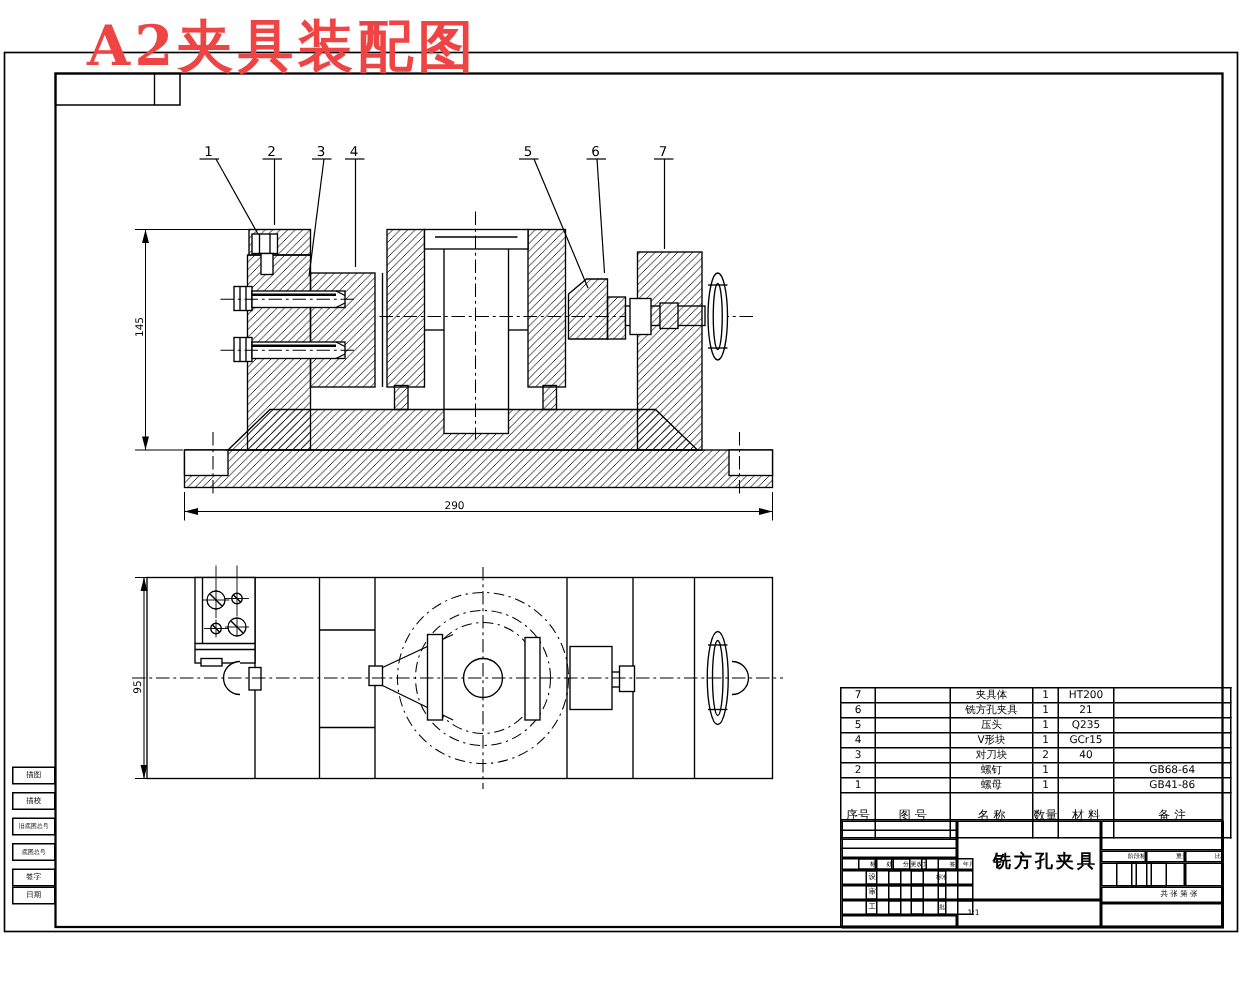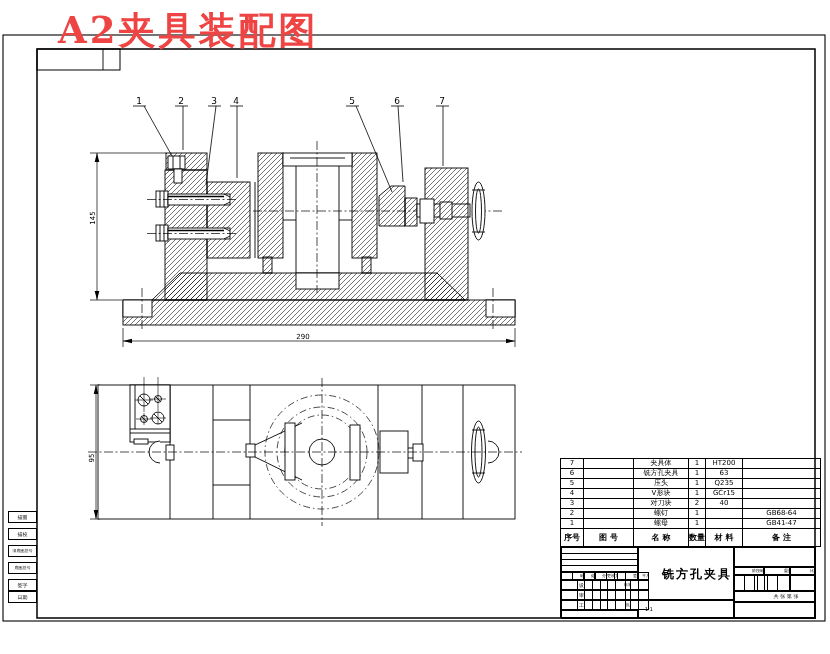--- a/index.html
+++ b/index.html
@@ -18,21 +18,21 @@
     font-size:37px; font-weight:bold; letter-spacing:3px;
     color:#ef4444; line-height:52px; white-space:nowrap;margin-left:48px;
   }
 
   
   #bom { left:560px; top:458px; border-collapse:collapse; table-layout:fixed; background:transparent; }
   #bom td {
     border:1px solid #000; font-size:7px; line-height:9px; height:10px;
     text-align:center; overflow:hidden; white-space:nowrap; padding:0;
   }
-  #bom tr.hdr td { height:18px; font-size:8px; font-weight:bold;text-align:center; }
+  #bom tr.hdr td { height:30px; font-size:8px; font-weight:normal;text-align:center; }
 
   
   #tblock { left:560px; top:546px; width:255px; height:72px; border:1px solid #000; background:transparent; }
   .tb { position:absolute; border:1px solid #000; overflow:hidden; font-size:4px; line-height:1;
         display:flex; align-items:center; justify-content:center; white-space:nowrap;padding-left:22px; }
   .tb.nb { border:none; }
 
   
 
   
@@ -274,21 +274,21 @@
         <td>夹具体</td>
         <td>1</td>
         <td>HT200</td>
         <td></td>
       </tr>
   <tr>
         <td>6</td>
         <td></td>
         <td>铣方孔夹具</td>
         <td>1</td>
-        <td>63</td>
+        <td>21</td>
         <td></td>
       </tr>
   <tr>
         <td>5</td>
         <td></td>
         <td>压头</td>
         <td>1</td>
         <td>Q235</td>
         <td></td>
       </tr>
@@ -315,21 +315,21 @@
         <td>1</td>
         <td></td>
         <td>GB68-64</td>
       </tr>
   <tr>
         <td>1</td>
         <td></td>
         <td>螺母</td>
         <td>1</td>
         <td></td>
-        <td>GB41-47</td>
+        <td>GB41-86</td>
       </tr>
   <tr class="hdr">
     <td>序号</td>
     <td>图  号</td>
     <td>名  称</td>
     <td>数量</td>
     <td>材  料</td>
     <td>备  注</td>
   </tr>
 </tbody>

